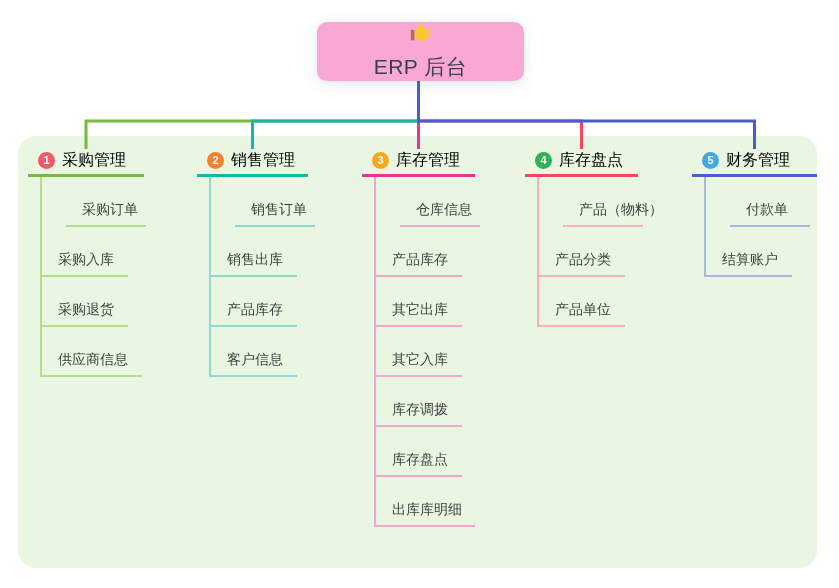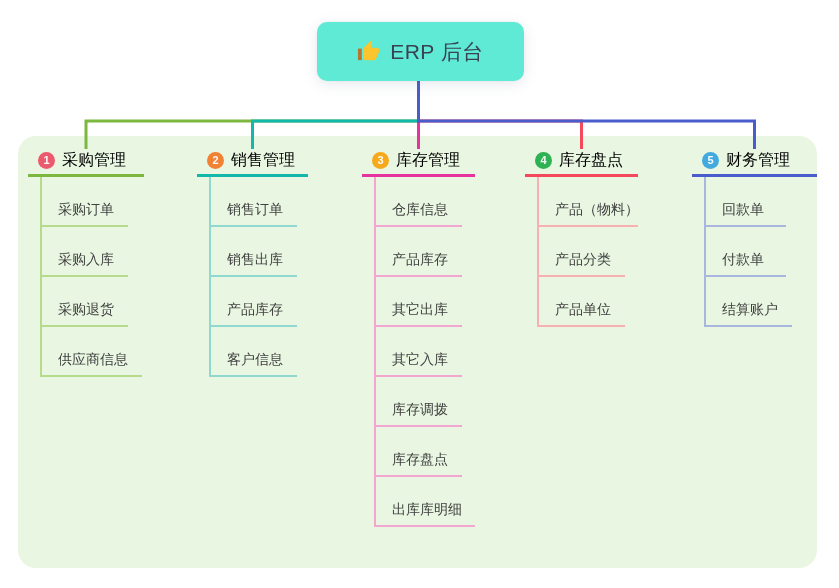--- a/index.html
+++ b/index.html
@@ -13,44 +13,45 @@
   #panel {
     position:absolute; left:18px; top:136px;
     width:799px; height:432px;
     border-radius:18px;
     z-index:0;
   }
   #connectors { position:absolute; left:0; top:0; z-index:1; }
   #root-node {
     position:absolute; left:317px; top:22px;
     width:207px; height:59px;
-    background:#5eead4; border-radius:10px;
+    background:#f9a8d4; border-radius:10px;
     box-shadow:0 3px 14px rgba(70,90,130,.14), 0 0 2px rgba(70,90,130,.08);
     display:flex; align-items:center; justify-content:center; gap:10px;
     z-index:3;
+    flex-direction:column;
   }
   #root-title { font-size:21px; color:#3a4152; letter-spacing:.5px; }
   .branch { position:absolute; top:146px; z-index:2; }
   .branch-header {
     height:31px; display:flex; align-items:center; gap:7px;
     padding-left:10px;
     border-bottom:3px solid var(--c);
   }
   .badge {
     width:17px; height:17px; border-radius:50%;
     background:var(--b);
     color:rgba(255,255,255,.95);
     font-size:11px; font-weight:bold; line-height:1;
     display:flex; align-items:center; justify-content:center;
     flex:none;
   }
   .branch-title { font-size:16px; font-weight:500; color:#000000; white-space:nowrap; }
   .children { margin-left:12px; border-left:2px solid var(--lc); }
   .child { height:50px; display:flex; align-items:flex-end; }
-  .child:first-child { height:50px; }
+  .child:first-child { height:50px;padding-left:24px; }
   .child-label {
     display:inline-block; min-width:80px;
     padding:0 14px 6px 16px;
     border-bottom:2px solid var(--lc);
     font-size:14px; color:#3f3f3f; white-space:nowrap;
   }
 </style>
 </head>
 <body>
 
@@ -160,23 +161,20 @@
         </div>
       </div>
     </div>
     <div class="branch" style="left: 692px; width: 125px; --c: #4a5ccb; --b: #42aade; --lc: #a9b6de;">
       <div class="branch-header">
         <span class="badge">5</span>
         <span class="branch-title">财务管理</span>
       </div>
       <div class="children">
         <div class="child">
-          <span class="child-label">回款单</span>
-        </div>
-        <div class="child">
           <span class="child-label">付款单</span>
         </div>
         <div class="child">
           <span class="child-label">结算账户</span>
         </div>
       </div>
     </div>
   </div>
 
 </body></html>

